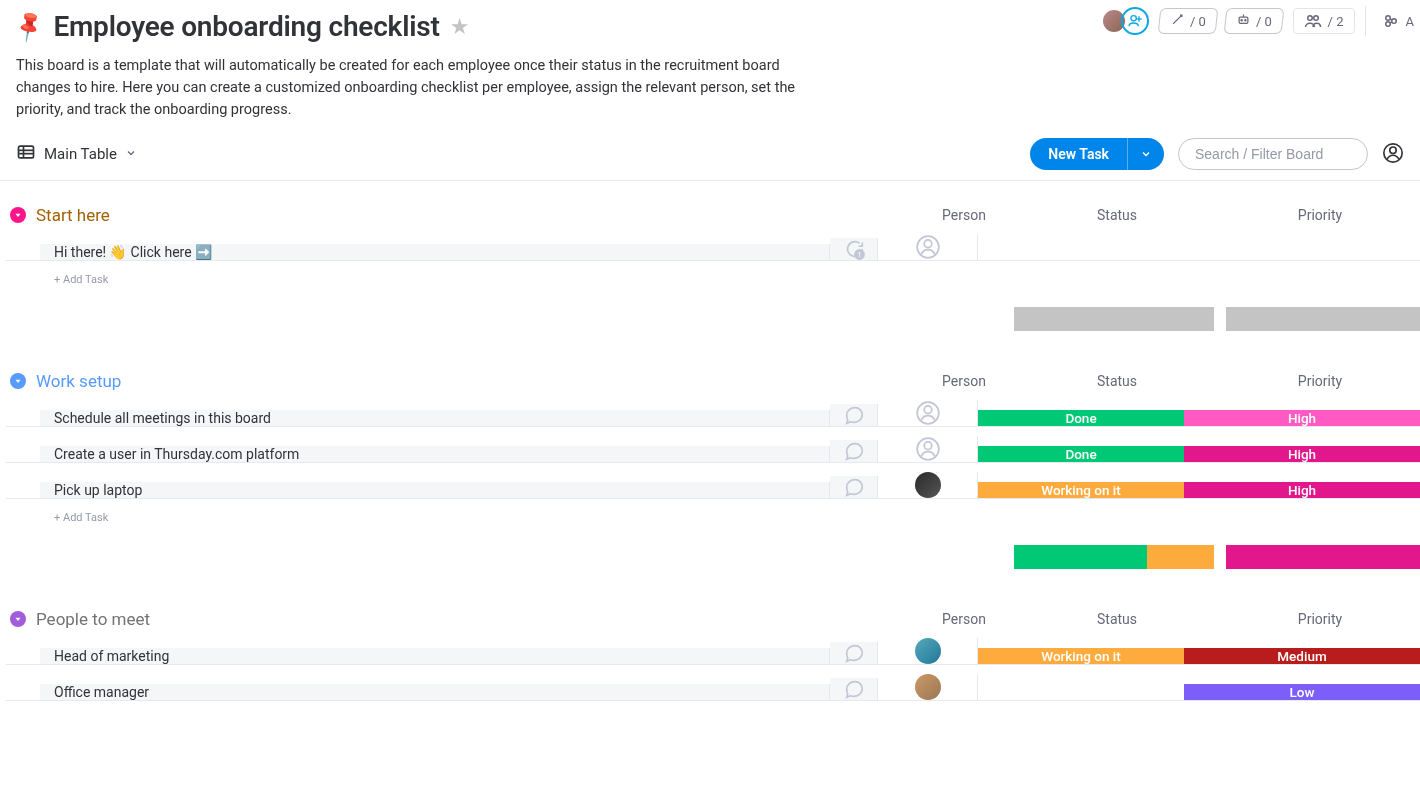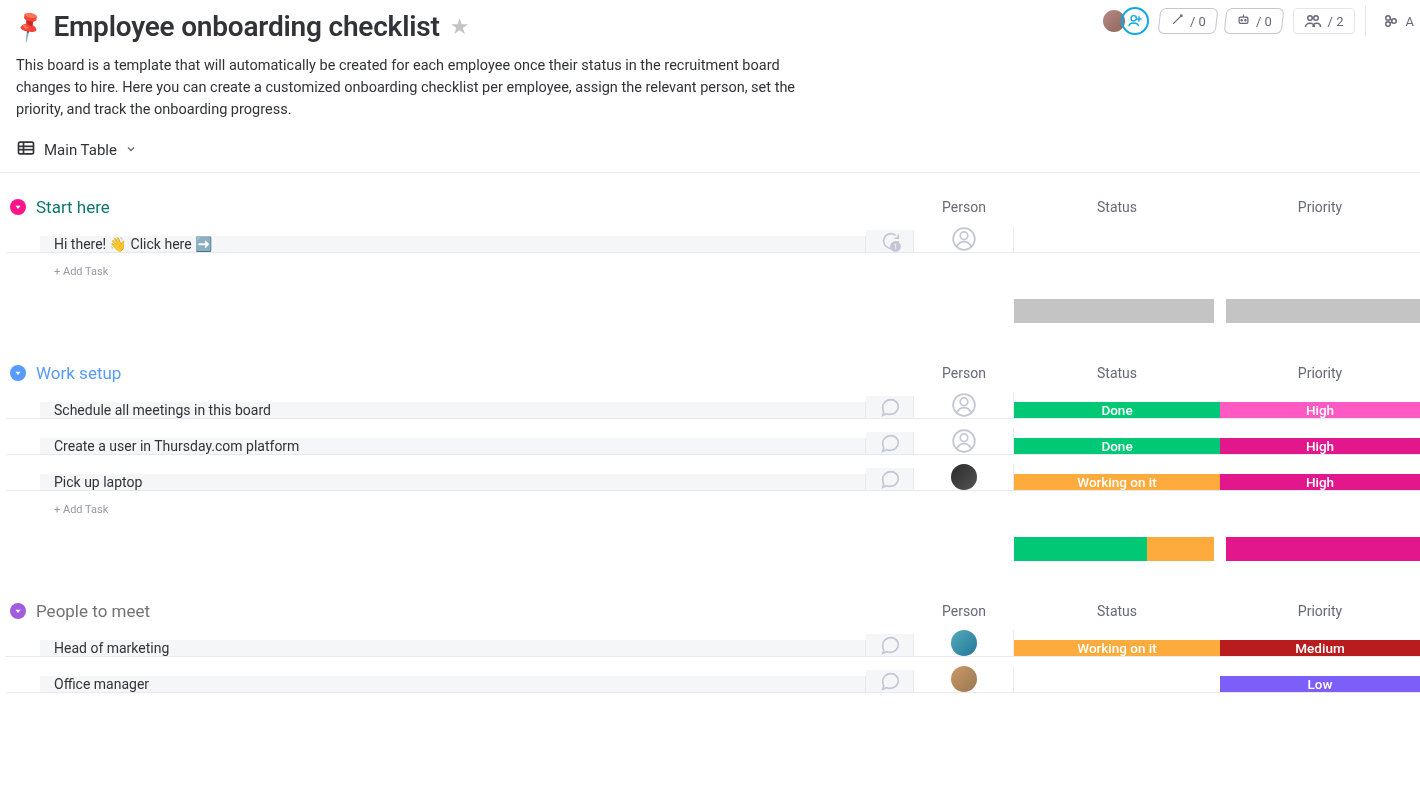--- a/index.html
+++ b/index.html
@@ -79,21 +79,21 @@
 .row-name-cell {
   flex: 1; background: #f5f6f8; display: flex; align-items: center; padding-left: 14px;
   border-right: 1px solid #e6e9ef; font-size: 14px; color: #323338;
 }
 .row-chat { width: 48px; background: #f5f6f8; display: flex; align-items: center; justify-content: center; border-right: 1px solid #e6e9ef; }
 .row-chat svg { width: 22px; height: 22px; color: #c3c6d4; }
 .row-person { width: 100px; display: flex; align-items: center; justify-content: center; border-right: 1px solid #e6e9ef; }
 .row-person svg { width: 26px; height: 26px; color: #c3c6d4; }
 .person-av { width: 26px; height: 26px; border-radius: 50%; }
 .row-status, .row-priority { width: 206px; display: flex; align-items: center; justify-content: center; color: #fff; font-size: 13.5px; font-weight: 500; }
-.row-priority { width: 200px; }
+.row-priority { width: 236px; }
 .row-add { display: flex; align-items: center; height: 36px; }
 .row-add .add-bar { width: 6px; opacity: 0.55; }
 .row-add .add-text { flex: 1; padding-left: 14px; color: #9699a6; font-size: 11px; }
 
 .group-summary { display: flex; justify-content: flex-end; margin-top: 10px; padding-right: 0; }
 .sum-status { width: 200px; display: flex; margin-right: 12px; }
 .sum-priority { width: 194px; display: flex; }
 .sum-seg { height: 24px; }
 </style>
 </head>
@@ -173,33 +173,51 @@
           <line x1="9" y1="5" x2="9" y2="19"></line>
         </svg>
     </span>
     <span>Main Table</span>
     <span class="chev">
       <svg width="12" height="12" viewBox="0 0 24 24" fill="none" stroke="#676879" stroke-width="2.5">
           <polyline points="6 9 12 15 18 9"></polyline>
         </svg>
     </span>
   </div>
+  <div class="toolbar-right">
+    <div class="btn-primary" style="background:#0086ea">
+      <span class="btn-text">New Task</span>
+      <span class="btn-drop">
+        <svg width="12" height="12" viewBox="0 0 24 24" fill="none" stroke="#fff" stroke-width="2.5">
+            <polyline points="6 9 12 15 18 9"></polyline>
+          </svg>
+      </span>
+    </div>
+    <input class="search-input" placeholder="Search / Filter Board" style="">
+    <span class="person-filter-icon">
+      <svg viewBox="0 0 24 24" fill="none" stroke="#323338" stroke-width="1.8">
+          <circle cx="12" cy="12" r="10"></circle>
+          <circle cx="12" cy="9" r="3.5"></circle>
+          <path d="M5.5 19c1.5-3 4-4.5 6.5-4.5s5 1.5 6.5 4.5"></path>
+        </svg>
+    </span>
+  </div>
 </div>
 
 <div class="board-body" id="board-body">
     <div class="group">
     <div class="group-header">
       <span class="group-toggle">
         <span class="group-toggle-circle" style="background:#ff158a">
           <svg viewBox="0 0 24 24">
               <polygon points="6,9 18,9 12,17"></polygon>
             </svg>
         </span>
       </span>
-      <span class="group-title" style="color:#0f766e">Start here</span>
+      <span class="group-title" style="color:#a16207">Start here</span>
       <div class="group-col-headers">
         <div class="col-h col-person">Person</div>
         <div class="col-h col-status">Status</div>
         <div class="col-h col-priority">Priority</div>
       </div>
     </div>
       <div class="row-wrap">
       <div class="row-indent"></div>
       <div class="row-bar" style="background:#ff158a"></div>
       <div class="row-name-cell">Hi there! 👋 Click here ➡️</div>

